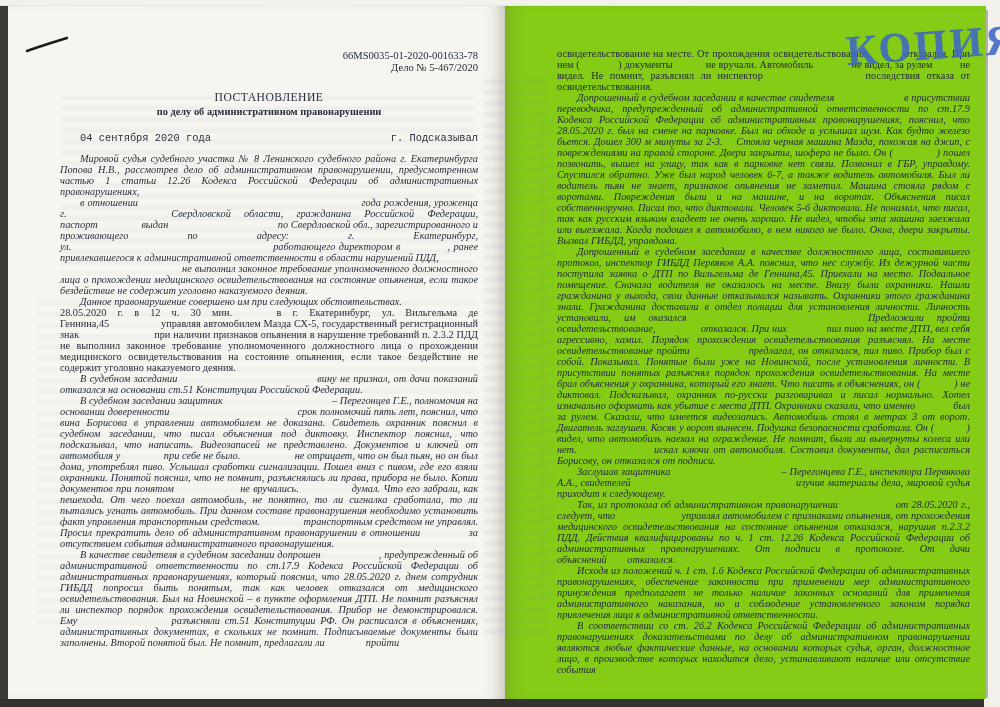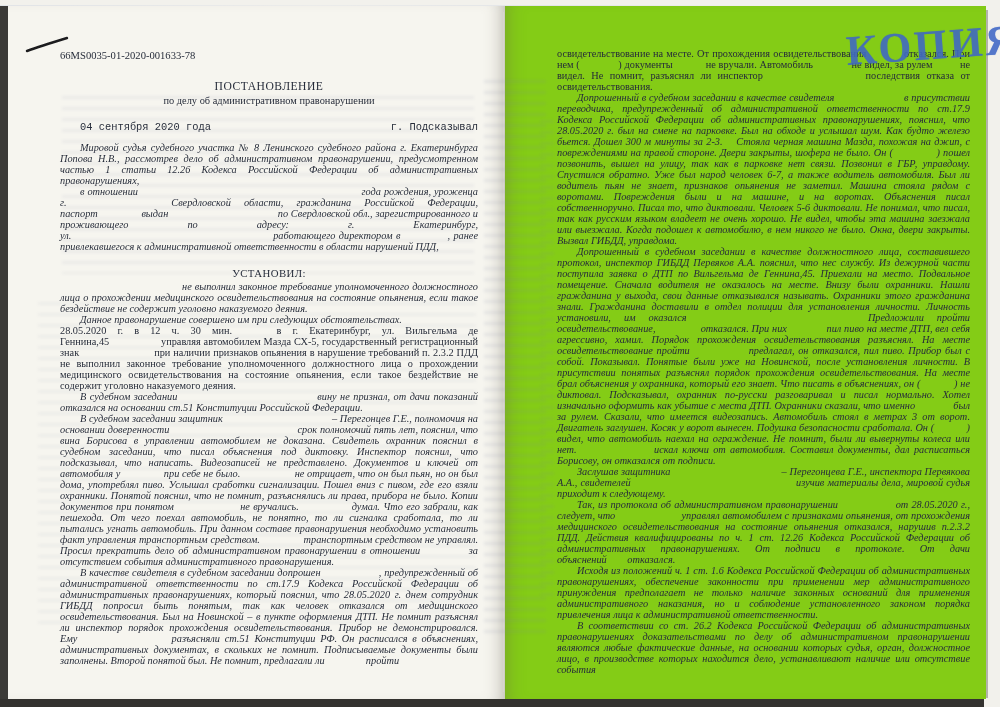--- a/index.html
+++ b/index.html
@@ -18,23 +18,23 @@
   .page-left{
     left:8px;width:497px;background:#f6f5ef;padding:44px 27px 0 52px;
     box-shadow:inset -16px 0 18px -14px rgba(95,90,78,.45);
   }
   .page-right{
     left:505px;width:481px;background:#84cc16;padding:42px 16px 0 52px;
     box-shadow:inset 16px 0 18px -14px rgba(95,90,78,.35);
   }
   .gutter-line{position:absolute;left:503px;top:12px;width:1px;height:680px;background:#d8d6cf;}
   
-  .caseblock{text-align:left;font-size:10.6px;line-height:11.5px;margin-bottom:9px;}
+  .caseblock{text-align:right;font-size:10.6px;line-height:11.5px;margin-bottom:9px;}
   .doc-title{text-align:center;font-size:11.6px;letter-spacing:.5px;margin-top:18px;}
-  .doc-subtitle{text-align:center;font-size:10.4px;margin-top:2px;}
+  .doc-subtitle{text-align:center;font-size:10.4px;margin-top:2px;font-weight:bold;}
   .dateline{display:flex;justify-content:space-between;font-size:10.4px;margin:15px 0 9px;padding-left:20px;font-family:Liberation Mono, monospace;}
   .heading{text-align:center;font-size:10.8px;letter-spacing:.4px;margin:15px 0 2px;}
   .para{margin:0;text-align:justify;font-size:10.3px;line-height:11px;}
   .indent{text-indent:20px;font-style:italic;}
   
   .stamp{
     position:absolute;left:846px;top:24px;z-index:5;
     font-size:42px;font-weight:700;letter-spacing:3px;line-height:1;
     color:#3f67c6;opacity:.88;transform:rotate(-4deg);
     text-shadow:0 0 1px rgba(63,103,198,.55);
@@ -55,30 +55,30 @@
 <div class="stage">
 
   <div class="top-haze"></div>
   <div class="edge-left"></div>
   <div class="edge-bottom"></div>
   <div class="edge-right-line"></div>
 
   <div class="page page-left">
     <div class="caseblock">
       <div>66MS0035-01-2020-001633-78</div>
+      <div>Дело № 5-467/2020</div>
     </div>
     <div class="doc-title">ПОСТАНОВЛЕНИЕ</div>
     <div class="doc-subtitle">по делу об административном правонарушении</div>
     <div class="dateline">
       <span>04 сентября 2020 года</span>
       <span>г. Подсказывал</span>
     </div>
     <p class="para indent">Мировой судья судебного участка № 8 Ленинского судебного района г. Екатеринбурга Попова Н.В., рассмотрев дело об административном правонарушении, предусмотренном частью 1 статьи 12.26 Кодекса Российской Федерации об административных правонарушениях,</p>
     <p class="para indent">в отношении&nbsp;&nbsp;&nbsp;&nbsp;&nbsp;&nbsp;&nbsp;&nbsp;&nbsp;&nbsp;&nbsp;&nbsp;&nbsp;&nbsp;&nbsp;&nbsp;&nbsp;&nbsp;&nbsp;&nbsp;&nbsp;&nbsp;&nbsp;&nbsp;&nbsp;&nbsp;&nbsp;&nbsp;&nbsp;&nbsp;&nbsp;&nbsp;&nbsp;&nbsp;&nbsp;&nbsp;&nbsp;&nbsp;&nbsp;&nbsp;&nbsp;&nbsp;&nbsp;&nbsp;&nbsp;&nbsp;&nbsp;&nbsp;&nbsp;&nbsp;&nbsp;&nbsp;&nbsp;&nbsp;&nbsp;&nbsp;&nbsp;&nbsp;&nbsp;&nbsp;&nbsp;&nbsp;&nbsp;&nbsp;&nbsp;&nbsp;&nbsp;&nbsp;&nbsp;&nbsp;&nbsp;&nbsp;&nbsp;&nbsp;&nbsp;&nbsp;года рождения, уроженца г.&nbsp;&nbsp;&nbsp;&nbsp;&nbsp;&nbsp;&nbsp;&nbsp;Свердловской области, гражданина Российской Федерации, паспорт&nbsp;&nbsp;&nbsp;&nbsp;&nbsp;&nbsp;&nbsp;&nbsp;&nbsp;&nbsp;&nbsp;&nbsp;&nbsp;&nbsp;&nbsp;&nbsp;выдан&nbsp;&nbsp;&nbsp;&nbsp;&nbsp;&nbsp;&nbsp;&nbsp;&nbsp;&nbsp;&nbsp;&nbsp;&nbsp;&nbsp;&nbsp;&nbsp;&nbsp;&nbsp;&nbsp;&nbsp;&nbsp;&nbsp;&nbsp;&nbsp;&nbsp;&nbsp;&nbsp;&nbsp;&nbsp;&nbsp;&nbsp;&nbsp;&nbsp;&nbsp;&nbsp;&nbsp;&nbsp;&nbsp;&nbsp;&nbsp;по Свердловской обл., зарегистрированного и проживающего по адресу: г. Екатеринбург, ул.&nbsp;&nbsp;&nbsp;&nbsp;&nbsp;&nbsp;&nbsp;&nbsp;&nbsp;&nbsp;&nbsp;&nbsp;&nbsp;&nbsp;&nbsp;&nbsp;&nbsp;&nbsp;&nbsp;&nbsp;&nbsp;&nbsp;&nbsp;&nbsp;&nbsp;&nbsp;&nbsp;&nbsp;&nbsp;&nbsp;&nbsp;&nbsp;&nbsp;&nbsp;&nbsp;&nbsp;&nbsp;&nbsp;&nbsp;&nbsp;&nbsp;&nbsp;&nbsp;&nbsp;&nbsp;&nbsp;&nbsp;&nbsp;&nbsp;&nbsp;&nbsp;&nbsp;&nbsp;&nbsp;&nbsp;&nbsp;&nbsp;&nbsp;&nbsp;&nbsp;работающего директором в&nbsp;&nbsp;&nbsp;&nbsp;&nbsp;&nbsp;&nbsp;&nbsp;&nbsp;&nbsp;&nbsp;&nbsp;&nbsp;&nbsp;, ранее привлекавшегося к административной ответственности в области нарушений ПДД,</p>
-    <div class="heading">УСТАНОВИЛ:</div>
     <p class="para indent">&nbsp;&nbsp;&nbsp;&nbsp;&nbsp;&nbsp;&nbsp;&nbsp;&nbsp;&nbsp;&nbsp;&nbsp;&nbsp;&nbsp;&nbsp;&nbsp;&nbsp;&nbsp;&nbsp;&nbsp;&nbsp;&nbsp;&nbsp;&nbsp;&nbsp;&nbsp;&nbsp;&nbsp;&nbsp;&nbsp;&nbsp;&nbsp;&nbsp;&nbsp;не выполнил законное требование уполномоченного должностного лица о прохождении медицинского освидетельствования на состояние опьянения, если такое бездействие не содержит уголовно наказуемого деяния.</p>
     <p class="para indent">Данное правонарушение совершено им при следующих обстоятельствах.</p>
     <p class="para">28.05.2020 г. в 12 ч. 30 мин.&nbsp;&nbsp;&nbsp;&nbsp;в г. Екатеринбург, ул. Вильгельма де Геннина,45&nbsp;&nbsp;&nbsp;&nbsp;&nbsp;&nbsp;&nbsp;&nbsp;&nbsp;&nbsp;&nbsp;&nbsp;&nbsp;&nbsp;&nbsp;&nbsp;&nbsp;&nbsp;управляя автомобилем Мазда СХ-5, государственный регистрационный знак&nbsp;&nbsp;&nbsp;&nbsp;&nbsp;&nbsp;&nbsp;&nbsp;&nbsp;&nbsp;&nbsp;&nbsp;&nbsp;&nbsp;&nbsp;&nbsp;&nbsp;&nbsp;&nbsp;&nbsp;&nbsp;&nbsp;&nbsp;&nbsp;&nbsp;&nbsp;при наличии признаков опьянения в нарушение требований п. 2.3.2 ПДД не выполнил законное требование уполномоченного должностного лица о прохождении медицинского освидетельствования на состояние опьянения, если такое бездействие не содержит уголовно наказуемого деяния.</p>
     <p class="para indent">В судебном заседании&nbsp;&nbsp;&nbsp;&nbsp;&nbsp;&nbsp;&nbsp;&nbsp;&nbsp;&nbsp;&nbsp;&nbsp;&nbsp;&nbsp;&nbsp;&nbsp;&nbsp;&nbsp;&nbsp;&nbsp;&nbsp;&nbsp;&nbsp;&nbsp;&nbsp;&nbsp;&nbsp;&nbsp;&nbsp;&nbsp;&nbsp;&nbsp;&nbsp;&nbsp;&nbsp;&nbsp;&nbsp;&nbsp;&nbsp;&nbsp;вину не признал, от дачи показаний отказался на основании ст.51 Конституции Российской Федерации.</p>
     <p class="para indent">В судебном заседании защитник&nbsp;&nbsp;&nbsp;&nbsp;&nbsp;&nbsp;&nbsp;&nbsp;&nbsp;&nbsp;&nbsp;&nbsp;&nbsp;&nbsp;&nbsp;&nbsp;&nbsp;&nbsp;&nbsp;&nbsp;&nbsp;&nbsp;&nbsp;&nbsp;&nbsp;&nbsp;&nbsp;&nbsp;&nbsp;&nbsp;&nbsp;&nbsp;&nbsp;&nbsp;&nbsp;&nbsp;&nbsp;&nbsp;&nbsp;&nbsp;&nbsp;&nbsp;– Перегонцев Г.Е., полномочия на основании доверенности&nbsp;&nbsp;&nbsp;&nbsp;&nbsp;&nbsp;&nbsp;&nbsp;&nbsp;&nbsp;&nbsp;&nbsp;&nbsp;&nbsp;&nbsp;&nbsp;&nbsp;&nbsp;&nbsp;&nbsp;&nbsp;&nbsp;&nbsp;&nbsp;&nbsp;&nbsp;&nbsp;&nbsp;&nbsp;&nbsp;&nbsp;&nbsp;&nbsp;&nbsp;&nbsp;&nbsp;&nbsp;&nbsp;&nbsp;&nbsp;&nbsp;&nbsp;&nbsp;&nbsp;&nbsp;&nbsp;срок полномочий пять лет, пояснил, что вина Борисова в управлении автомобилем не доказана. Свидетель охранник пояснил в судебном заседании, что писал объяснения под диктовку. Инспектор пояснил, что подсказывал, что написать. Видеозаписей не представлено. Документов и ключей от автомобиля у&nbsp;&nbsp;&nbsp;&nbsp;&nbsp;&nbsp;&nbsp;&nbsp;&nbsp;&nbsp;&nbsp;&nbsp;&nbsp;&nbsp;&nbsp;&nbsp;при себе не было.&nbsp;&nbsp;&nbsp;&nbsp;&nbsp;&nbsp;&nbsp;&nbsp;&nbsp;&nbsp;&nbsp;&nbsp;&nbsp;&nbsp;&nbsp;&nbsp;&nbsp;&nbsp;&nbsp;&nbsp;не отрицает, что он был пьян, но он был дома, употреблял пиво. Услышал сработки сигнализации. Пошел вниз с пивом, где его взяли охранники. Понятой пояснил, что не помнит, разъяснялись ли права, прибора не было. Копии документов при понятом&nbsp;&nbsp;&nbsp;&nbsp;&nbsp;&nbsp;&nbsp;&nbsp;&nbsp;&nbsp;&nbsp;&nbsp;&nbsp;&nbsp;&nbsp;&nbsp;&nbsp;&nbsp;&nbsp;&nbsp;не вручались.&nbsp;&nbsp;&nbsp;&nbsp;&nbsp;&nbsp;&nbsp;&nbsp;&nbsp;&nbsp;&nbsp;&nbsp;&nbsp;&nbsp;&nbsp;&nbsp;думал. Что его забрали, как пешехода. От чего поехал автомобиль, не понятно, то ли сигналка сработала, то ли пытались угнать автомобиль. При данном составе правонарушения необходимо установить факт управления транспортным средством.&nbsp;&nbsp;&nbsp;&nbsp;&nbsp;&nbsp;&nbsp;&nbsp;&nbsp;&nbsp;&nbsp;&nbsp;&nbsp;&nbsp;&nbsp;&nbsp;транспортным средством не управлял. Просил прекратить дело об административном правонарушении в отношении&nbsp;&nbsp;&nbsp;&nbsp;&nbsp;&nbsp;&nbsp;&nbsp;&nbsp;&nbsp;&nbsp;&nbsp;за отсутствием события административного правонарушения.</p>
     <p class="para indent">В качестве свидетеля в судебном заседании допрошен&nbsp;&nbsp;&nbsp;&nbsp;&nbsp;&nbsp;&nbsp;&nbsp;&nbsp;&nbsp;&nbsp;&nbsp;&nbsp;&nbsp;&nbsp;&nbsp;&nbsp;&nbsp;&nbsp;&nbsp;, предупрежденный об административной ответственности по ст.17.9 Кодекса Российской Федерации об административных правонарушениях, который пояснил, что 28.05.2020 г. днем сотрудник ГИБДД попросил быть понятым, так как человек отказался от медицинского освидетельствования. Был на Новинской – в пункте оформления ДТП. Не помнит разъяснял ли инспектор порядок прохождения освидетельствования. Прибор не демонстрировался. Ему&nbsp;&nbsp;&nbsp;&nbsp;&nbsp;&nbsp;&nbsp;&nbsp;&nbsp;&nbsp;&nbsp;&nbsp;&nbsp;&nbsp;&nbsp;&nbsp;&nbsp;&nbsp;&nbsp;&nbsp;разъясняли ст.51 Конституции РФ. Он расписался в объяснениях, административных документах, в скольких не помнит. Подписываемые документы были заполнены. Второй понятой был. Не помнит, предлагали ли&nbsp;&nbsp;&nbsp;&nbsp;&nbsp;&nbsp;&nbsp;&nbsp;&nbsp;&nbsp;&nbsp;&nbsp;&nbsp;&nbsp;&nbsp;&nbsp;пройти</p>
   </div>
 
   <div class="gutter-line"></div>
 

